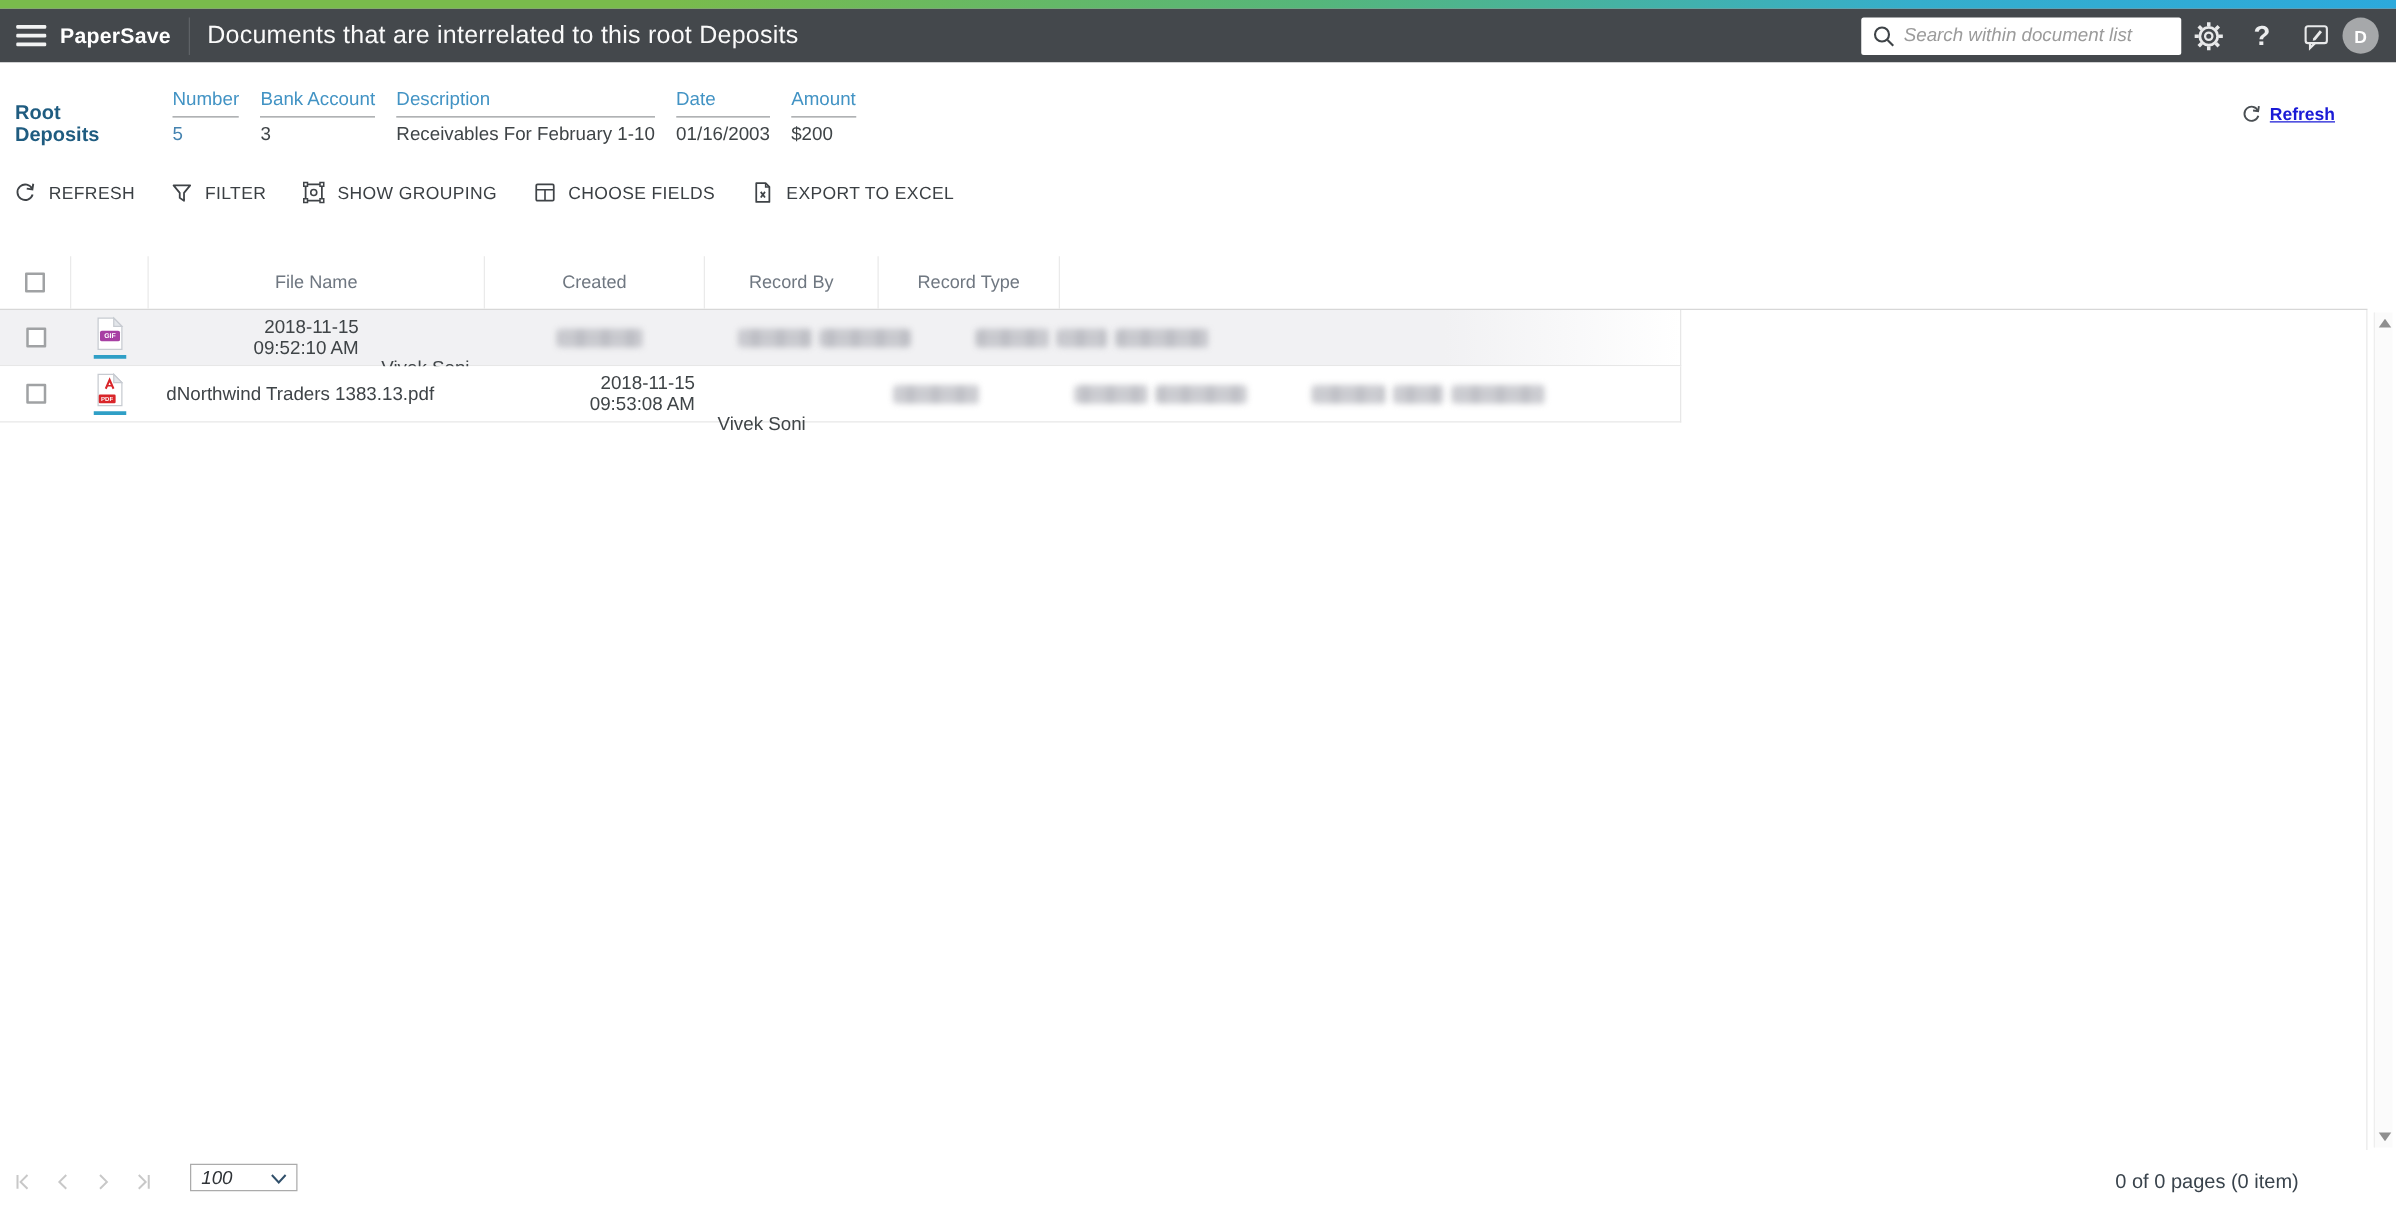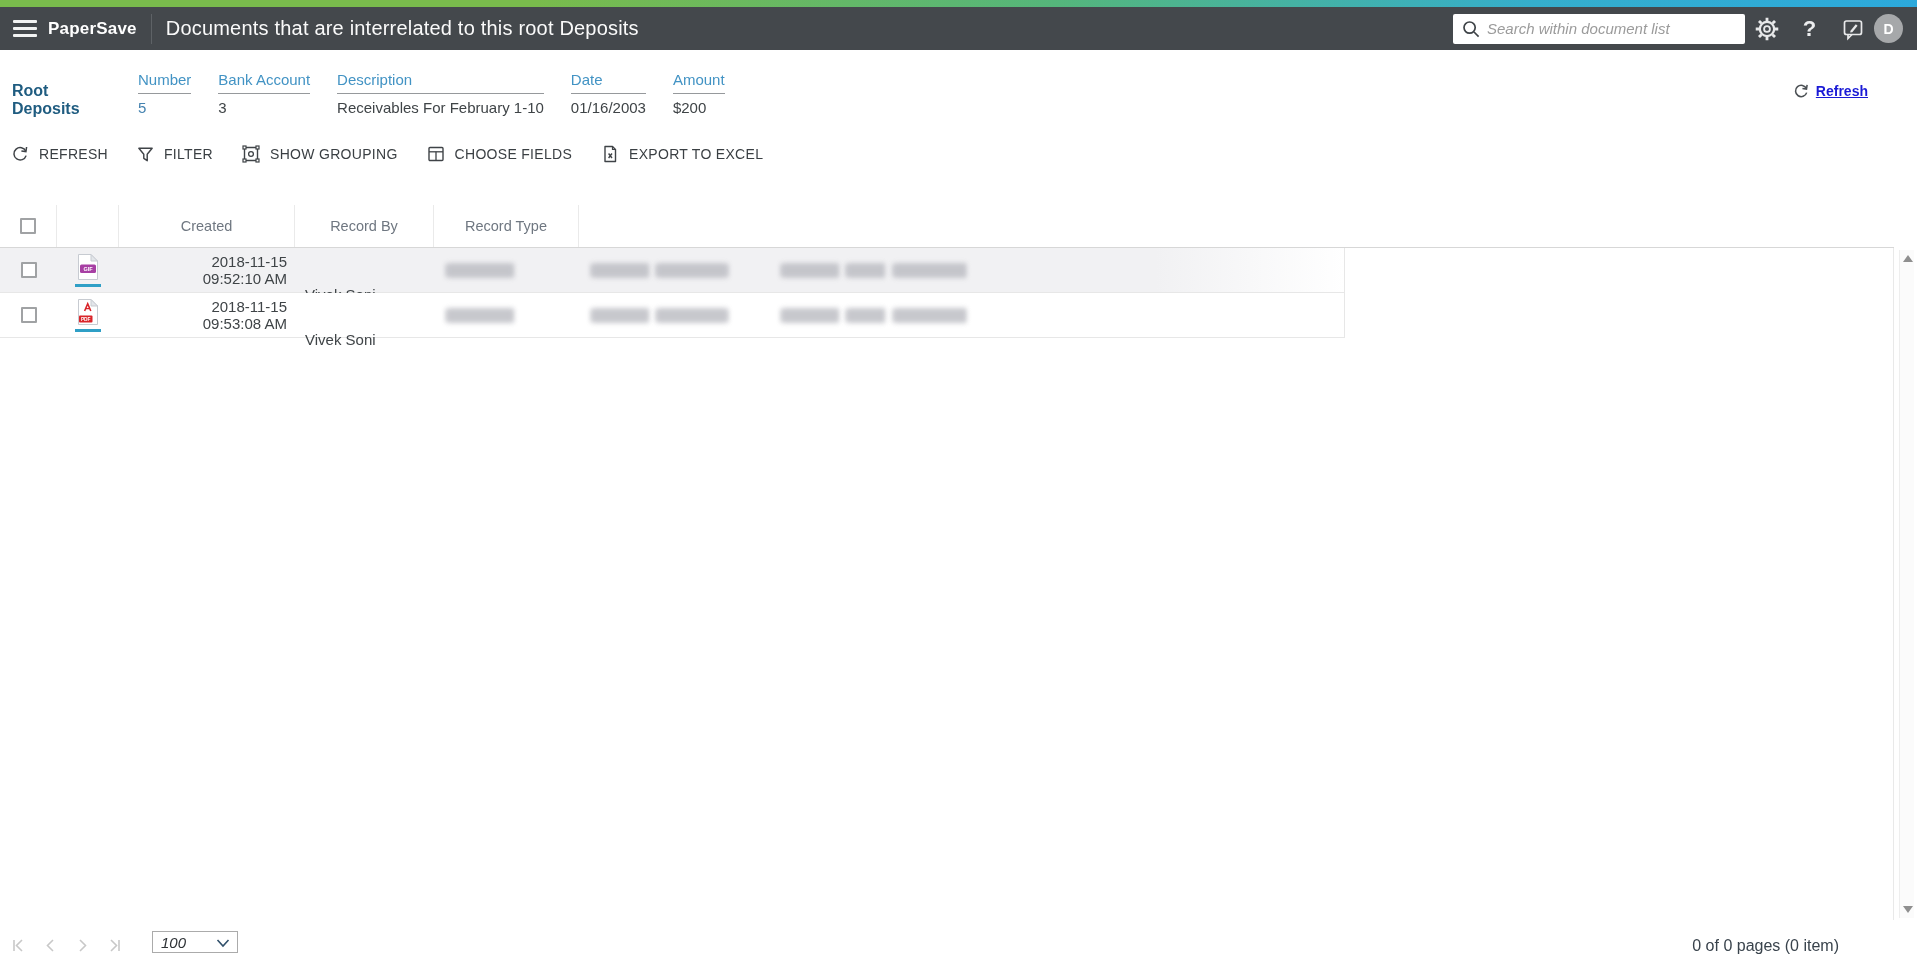--- a/index.html
+++ b/index.html
@@ -13,34 +13,34 @@
     background:linear-gradient(to right,#79BB4C 0%,#79BB4C 28%,#55B67B 55%,#35AECC 80%,#2CA9DC 100%); }
   
   .topbar { position:absolute; top:7px; left:0; width:100%; height:43px;
     background:#44484C; display:flex; align-items:center; }
   .hamburger { margin-left:13px; width:24px; cursor:pointer; }
   .hamburger span { display:block; height:3px; background:#F2F3F3; margin:4px 0; border-radius:1px; }
   .brand { color:#fff; font-size:17px; font-weight:bold; margin-left:11px; letter-spacing:.2px; }
   .tb-divider { width:1px; height:30px; background:#5E6266; margin:0 14px 0 14px; }
   .tb-title { color:#FAFAFA; font-size:20px; letter-spacing:.2px; }
   .tb-right { margin-left:auto; display:flex; align-items:center; margin-right:14px; }
-  .searchbox { width:292px; height:30px; background:#fff; border-radius:2px;
+  .searchbox { width:256px; height:30px; background:#fff; border-radius:2px;
     display:flex; align-items:center; padding-left:8px; }
   .searchbox input { border:none; outline:none; flex:1; font-size:15px; font-style:italic;
     color:#555; font-family:"Liberation Sans", sans-serif; padding:0 8px 0 6px; background:transparent; }
   .searchbox input::placeholder { color:#9B9B9B; font-style:italic; }
   .tb-icon { width:43px; display:flex; justify-content:center; align-items:center; cursor:pointer; }
   .help-glyph { color:#ECEDEE; font-size:22px; font-weight:bold; }
   .avatar { width:29px; height:29px; border-radius:50%; background:#A6A8AA; color:#fff;
     font-size:14px; font-weight:bold; display:flex; align-items:center; justify-content:center; cursor:pointer; }
   
   .rec-header { position:absolute; top:50px; left:0; width:100%; height:85px; background:#fff;
     display:flex; align-items:flex-start; padding:21px 0 0 12px; }
   .rec-title { font-size:16px; font-weight:bold; color:#1F5C80; margin-top:11px; width:106px; }
-  .fields { display:flex; gap:27px; margin-left:20px; }
+  .fields { display:flex; gap:17px; margin-left:20px; }
   .field { display:inline-block; }
   .field .lbl { display:block; color:#4293C4; font-size:15px; padding-bottom:5px;
     border-bottom:1px solid #96999C; }
   .field .val { display:block; color:#3F4447; font-size:15px; padding-top:5px; white-space:nowrap; }
   .field .val.num-val { color:#4583B0; }
   .refresh-link { position:absolute; right:49px; top:32px; display:flex; align-items:center;
     gap:6px; cursor:pointer; text-decoration:none; }
   .refresh-link span { color:#1A1AD6; font-size:14px; font-weight:bold; text-decoration:underline; }
   
   .toolbar { position:absolute; top:138px; left:0; width:100%; height:32px;
@@ -208,20 +208,23 @@
     </svg>
     <span>EXPORT TO EXCEL</span>
   </div>
 </div>
 
 <div class="ghead">
   <div class="hc w-cb">
     <span class="cb"></span>
   </div>
   <div class="hc w-icon"></div>
+  <div class="hc w-fname">
+    <span>File Name</span>
+  </div>
   <div class="hc w-created">
     <span>Created</span>
   </div>
   <div class="hc w-cby">
     <span>Record By</span>
   </div>
   <div class="hc w-rtype">
     <span>Record Type</span>
   </div>
   <div class="hc w-fill nb"></div>
@@ -272,20 +275,21 @@
         <path d="M1.5 1.5 L14 1.5 L20.5 8 L20.5 26.5 L1.5 26.5 Z" fill="#fff" stroke="#C7CBD1" stroke-width="1"></path>
         <path d="M14 1.5 L14 8 L20.5 8 Z" fill="#E3E6EA" stroke="#C7CBD1" stroke-width="1"></path>
         <path d="M7.6 13 L10.7 5.8 L13.8 13" fill="none" stroke="#D9252A" stroke-width="1.6"></path>
         <path d="M8.7 10.6 L12.7 10.6" stroke="#D9252A" stroke-width="1.3"></path>
         <rect x="2" y="17.5" width="13.5" height="7" rx="1" fill="#D9252A"></rect>
         <text x="8.7" y="22.8" text-anchor="middle" font-size="4.8" font-weight="bold" fill="#fff">PDF</text>
       </svg>
       <div class="funderline"></div>
     </div>
   </div>
+  <div class="c w-fname">dNorthwind Traders 1383.13.pdf</div>
   <div class="c w-created">
     <span>2018-11-15</span>
     <span>09:53:08 AM</span>
   </div>
   <div class="c w-cby">Vivek Soni</div>
   <div class="c w-rtype blurcell">
     <span class="blur" style="width:68px"></span>
   </div>
   <div class="c w-dtype blurcell">
     <span class="blur" style="width:58px"></span>

